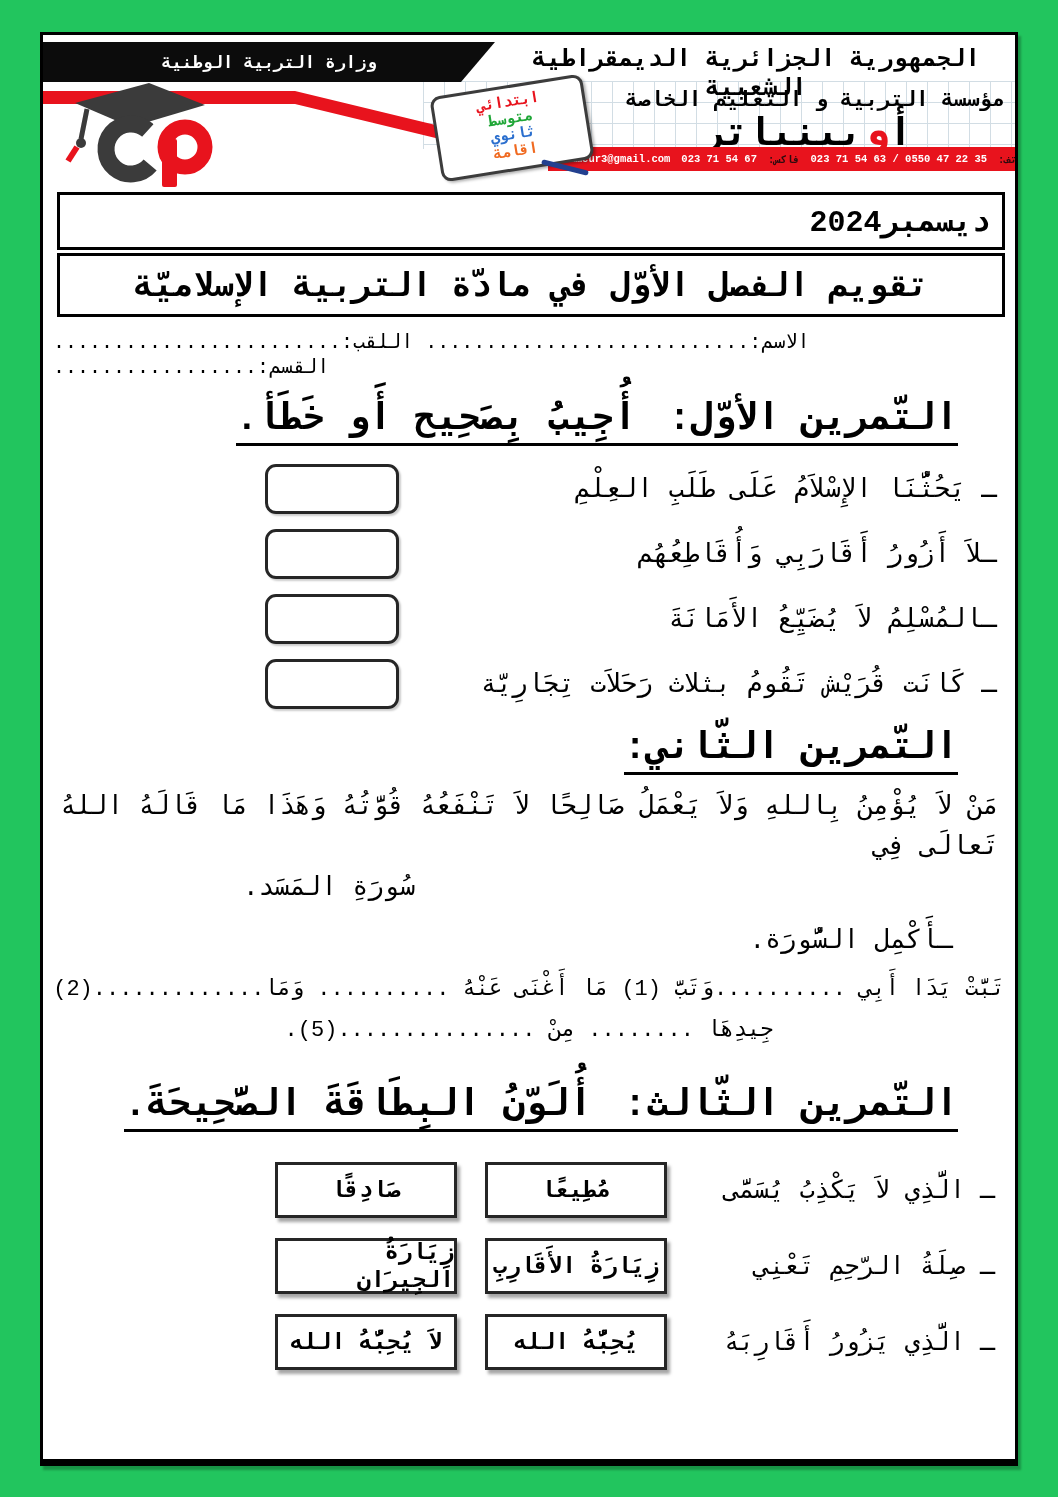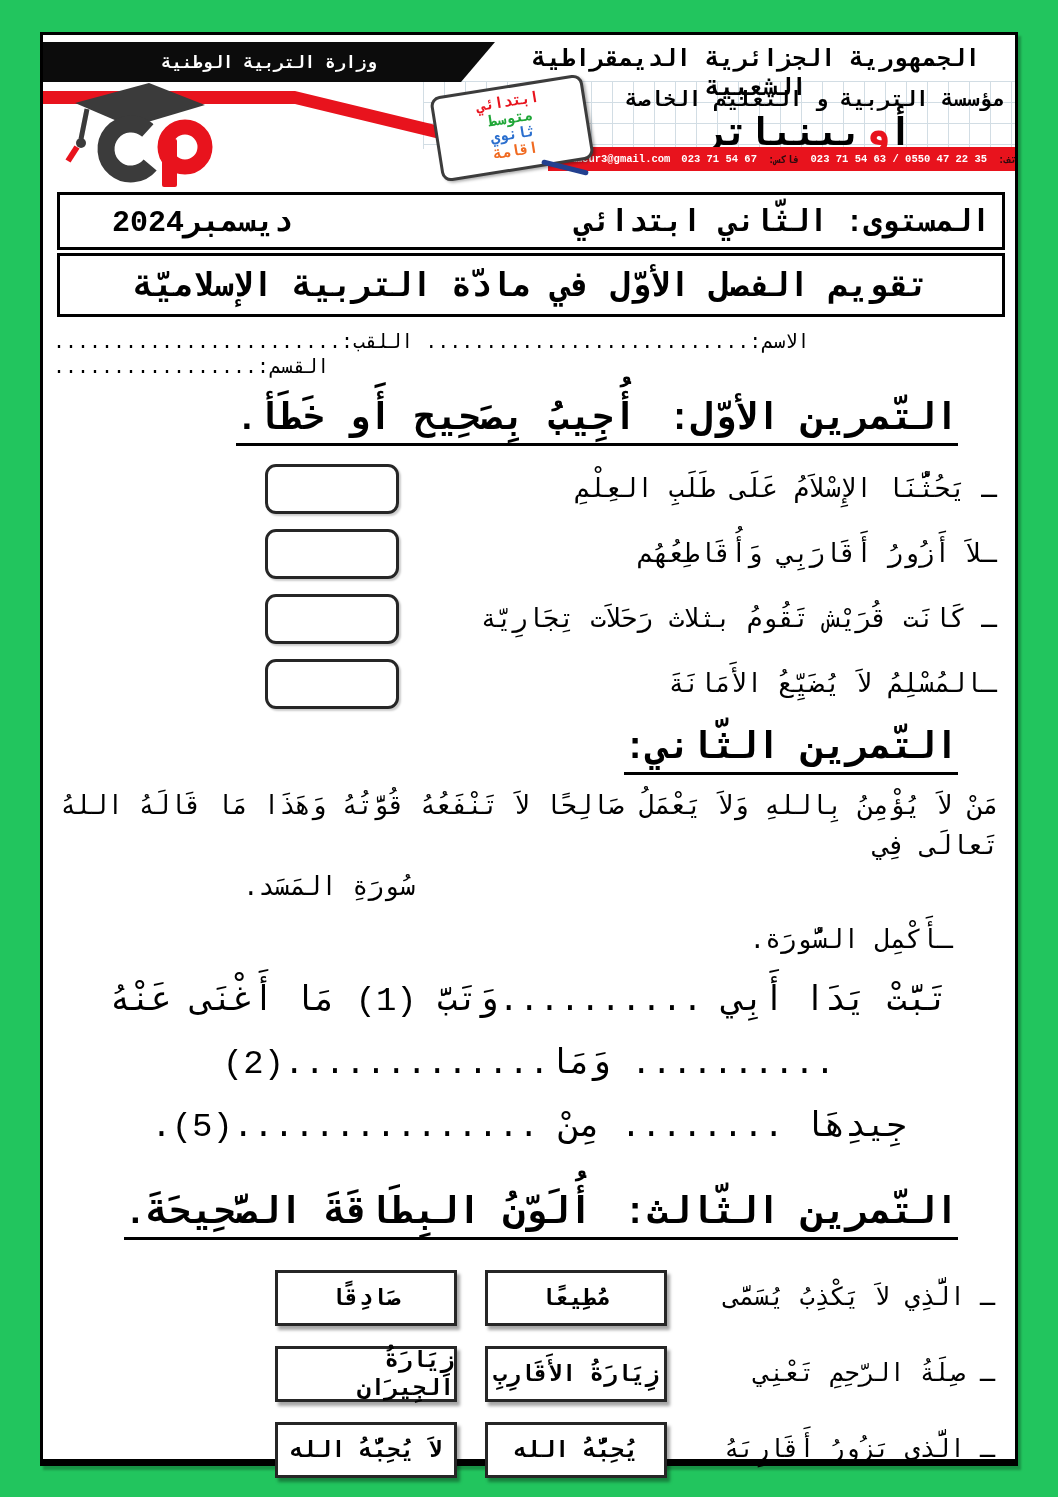--- a/index.html
+++ b/index.html
@@ -58,21 +58,21 @@
   .tf-rows{padding-top:10px;}
   .tf-row{direction:rtl;display:flex;align-items:center;height:65px;padding:0 18px 0 0;
     font-size:26px;}
   .tf-text{flex:1;text-align:right;}
   .tf-box{width:128px;height:44px;border:3px solid #262626;border-radius:11px;background:#fff;
     margin-left:222px;flex:none;box-shadow:2px 2px 2px rgba(0,0,0,.2);}
 
   .passage{direction:rtl;font-size:26px;padding:12px 16px 0 16px;line-height:1.55;}
   .passage .p2{text-align:left;padding-left:184px;}
   .akmil{direction:rtl;text-align:right;padding:16px 62px 0 0;font-size:26px;}
-  .surah{direction:rtl;text-align:center;font-size:34px;line-height:1.85;padding-top:14px;}
+  .surah{direction:rtl;text-align:center;font-size:22px;line-height:1.85;padding-top:14px;}
 
   .ex3-rows{padding-top:16px;}
   .color-row{direction:rtl;display:flex;align-items:center;height:68px;margin:8px 20px 0 20px;
     gap:28px;font-size:25px;}
   .q{width:300px;text-align:right;flex:none;}
   .card{width:176px;height:50px;border:3px solid #262626;background:#fff;flex:none;
     box-shadow:3px 4px 3px rgba(0,0,0,.35);display:flex;align-items:center;justify-content:center;
     font-weight:bold;font-size:23px;}
 </style>
 </head>
@@ -122,21 +122,20 @@
         <span>Email:</span>
         <span>saitameur3@gmail.com</span>
         <span>023 71 54 67</span>
         <span class="c-label" dir="rtl">فاكس:</span>
         <span>023 71 54 63 / 0550 47 22 35</span>
         <span class="c-label" dir="rtl">رقم الهاتف:</span>
       </div>
     </div>
 
     <div class="title-row1">
-      <span>المستوى: الثّاني ابتدائي</span>
       <span>ديسمبر2024</span>
     </div>
     <div class="title-row2">
       <span>تقويم الفصل الأوّل في مادّة التربية الإسلاميّة</span>
     </div>
 
     <div class="student-line">الاسم:........................... اللقب:........................ القسم:.................</div>
 
     <div class="ex-head-wrap">
       <div class="ex-head">
@@ -148,25 +147,25 @@
     <div class="tf-rows">
       <div class="tf-row">
         <div class="tf-text">ـ يَحُثُّنَا الإِسْلاَمُ عَلَى طَلَبِ العِلْمِ</div>
         <div class="tf-box"></div>
       </div>
       <div class="tf-row">
         <div class="tf-text">ـلاَ أَزُورُ أَقَارَبِي وَأُقَاطِعُهُم</div>
         <div class="tf-box"></div>
       </div>
       <div class="tf-row">
+        <div class="tf-text">ـالمُسْلِمُ لاَ يُضَيِّعُ الأَمَانَةَ</div>
+        <div class="tf-box"></div>
+      </div>
+      <div class="tf-row">
         <div class="tf-text">ـ كَانَت قُرَيْش تَقُومُ بثلاث رَحَلاَت تِجَارِيّة</div>
-        <div class="tf-box"></div>
-      </div>
-      <div class="tf-row">
-        <div class="tf-text">ـالمُسْلِمُ لاَ يُضَيِّعُ الأَمَانَةَ</div>
         <div class="tf-box"></div>
       </div>
     </div>
 
     <div class="ex-head-wrap" style="padding-top:8px;">
       <div class="ex-head">
         <span>التّمرين الثّاني:</span>
       </div>
     </div>
 

